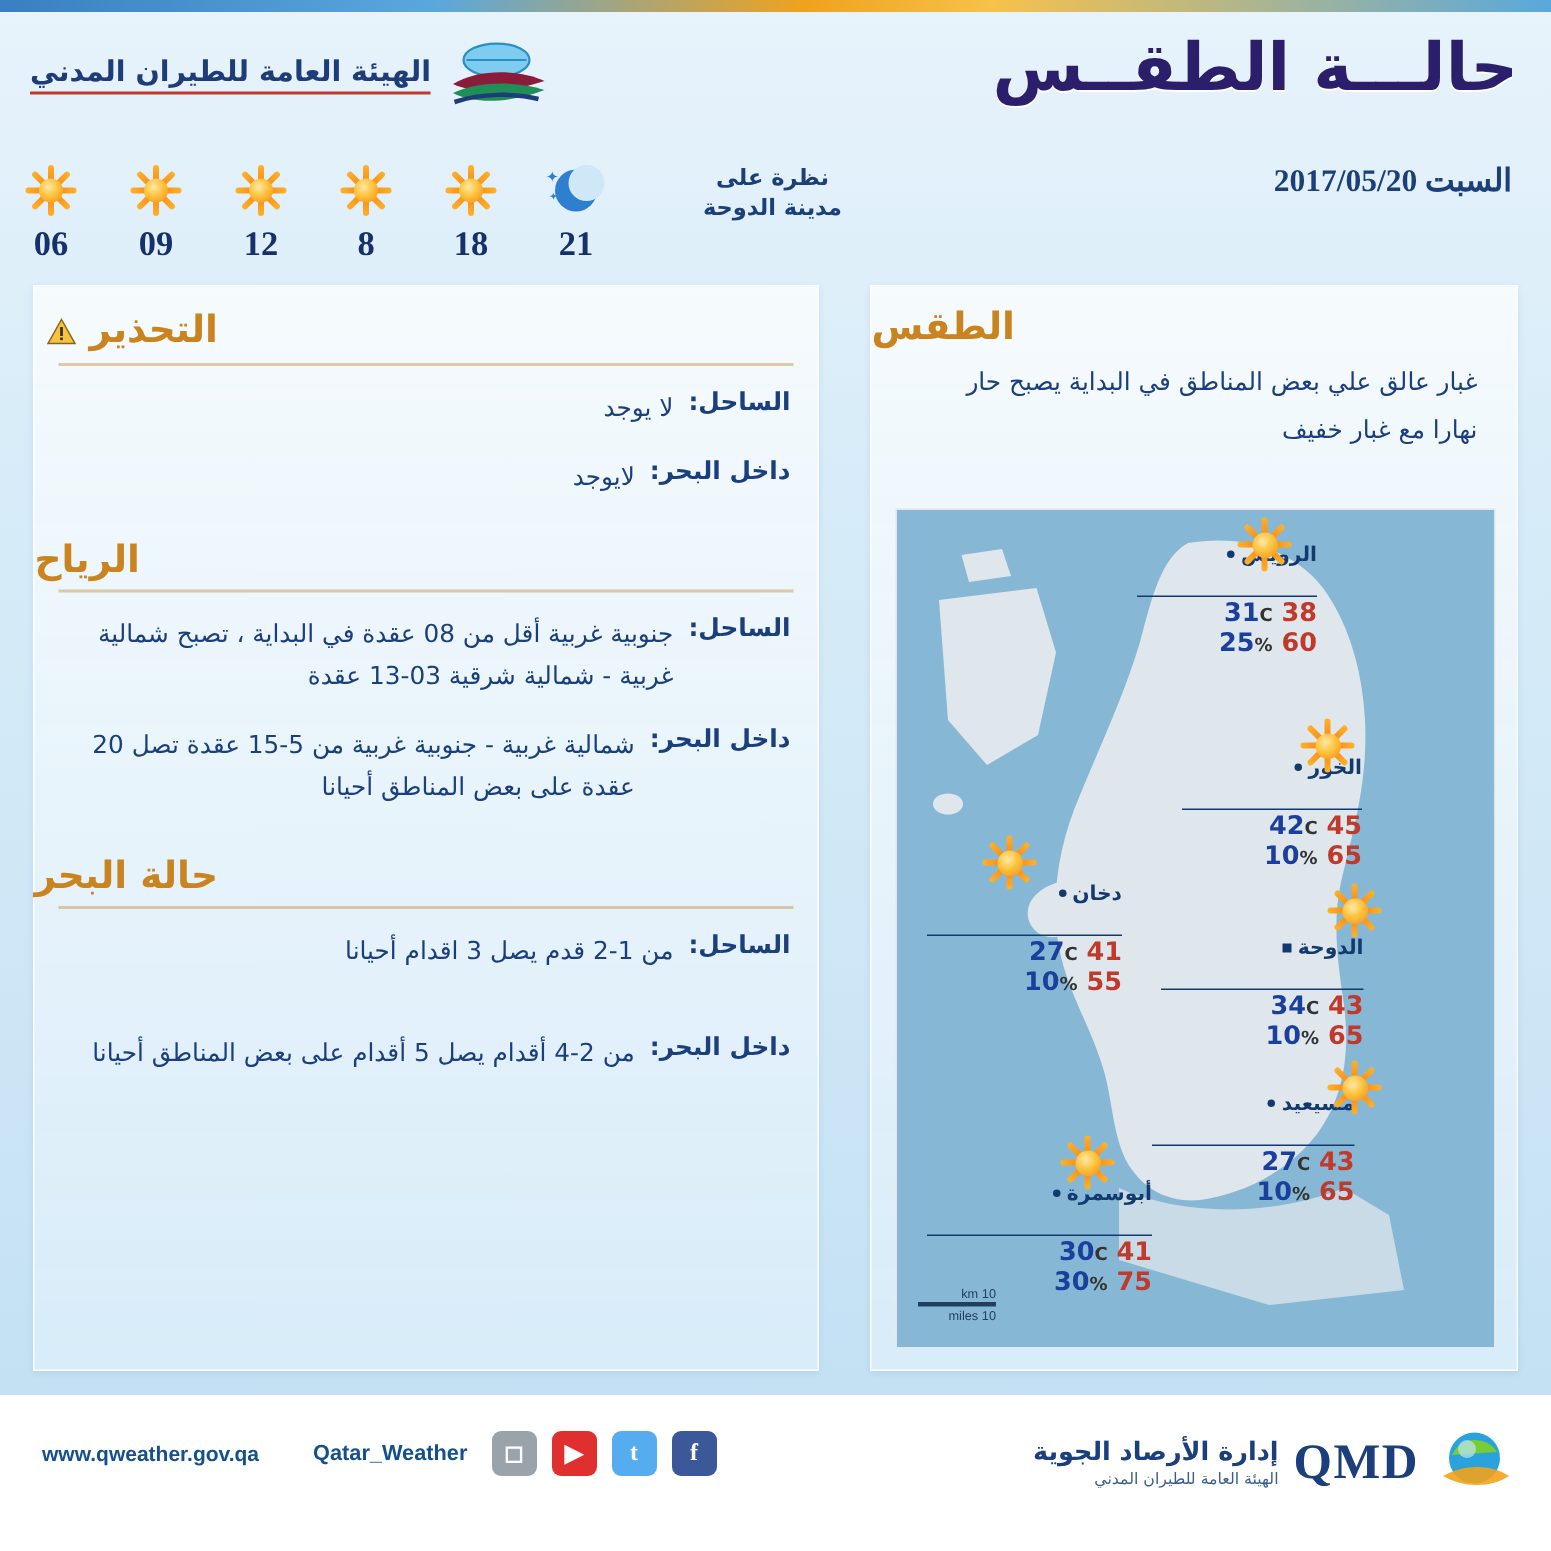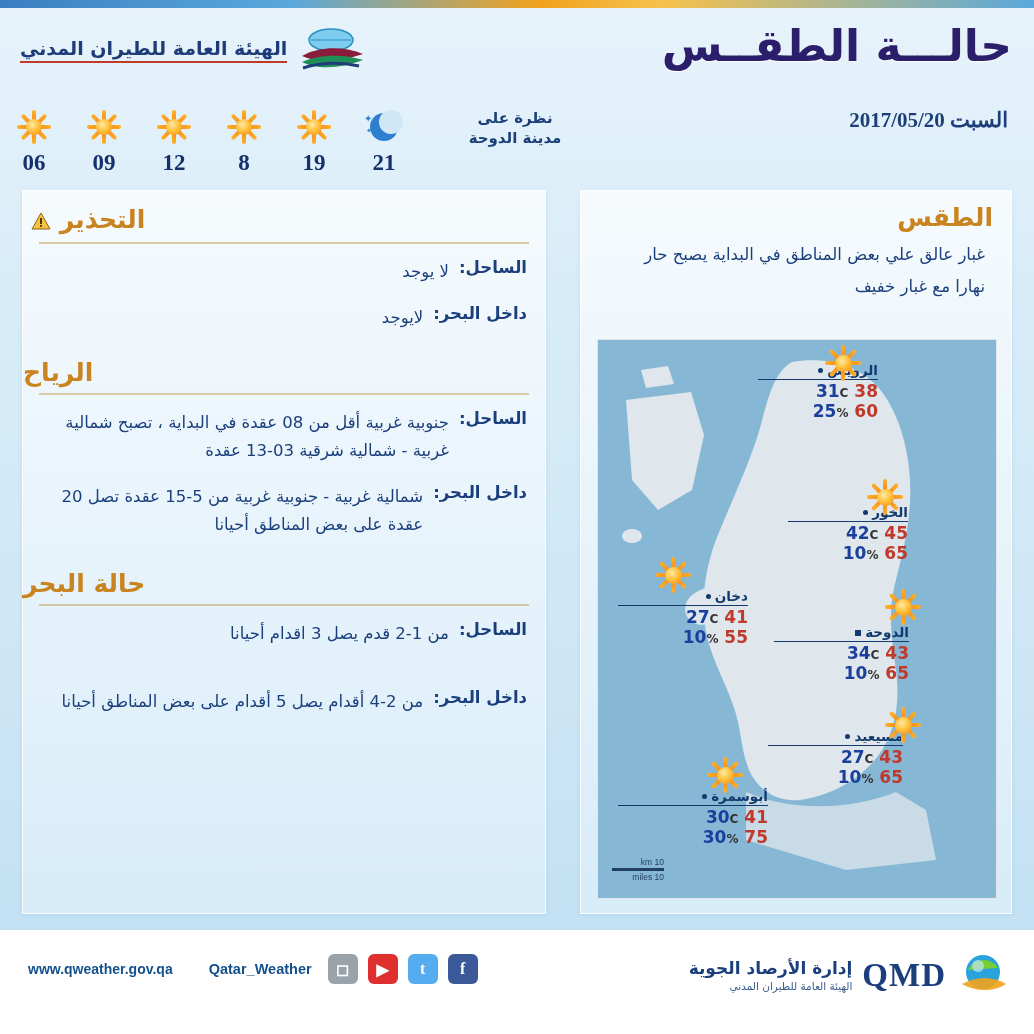--- a/index.html
+++ b/index.html
@@ -82,32 +82,32 @@
     padding:0 16px 0 0;
   }
   .sec-rule { height:2px; background:#c8a45d; opacity:.55; margin:6px 16px 14px 16px; }
   .warn-icon { display:inline-block; vertical-align:-2px; margin-left:8px; }
 
   .row { display:flex; flex-direction:row; justify-content:flex-start; padding:0 18px 0 22px; margin-bottom:18px; }
   .row .k { color:#1b3f7c; font-size:16.5px; font-weight:bold; white-space:nowrap; padding-left:10px; }
   .row .v { color:#1b3f7c; font-size:16.5px; line-height:1.7; text-align:right; flex:1; }
 
   
-  .rt-title { color:#c9841f; font-size:25px; font-weight:bold; text-align:right; padding:12px 18px 0 0; }
+  .rt-title { color:#c9841f; font-size:25px; font-weight:bold; text-align:left; padding:12px 18px 0 0; }
   .rt-text { color:#1b3f7c; font-size:16.5px; line-height:1.8; padding:8px 26px 0 26px; }
 
   .map-box { position:absolute; top:148px; left:16px; width:400px; height:560px; background:#eef3f6; border:1px solid #dfe7ec; }
   .map-sea { position:absolute; inset:0; background:#86b8d6; }
   .map-land { position:absolute; }
 
   .city { position:absolute; color:#123a6e; }
   .city .name { font-size:13.5px; font-weight:bold; color:#123a6e; text-align:right; white-space:nowrap;}
   .city .dot { display:inline-block; width:5px; height:5px; background:#123a6e; border-radius:50%; vertical-align:2px; margin-right:4px;}
   .city .sq { display:inline-block; width:6px; height:6px; background:#123a6e; vertical-align:1px; margin-right:4px;}
-  .city .line1 { font-size:17px; font-weight:bold; white-space:nowrap; border-top:1px solid #123a6e; padding-top:1px; margin-top:1px;}
+  .city .line1 { font-size:17px; font-weight:bold; white-space:nowrap; border-top:1px solid #123a6e; padding-top:1px; margin-top:19px;}
   .city .line2 { font-size:17px; font-weight:bold; white-space:nowrap; }
   .tmax { color:#c0392b; }
   .tmin { color:#1b3f9c; }
   .uC { font-size:12px; color:#333; }
   .hhi { color:#c0392b; }
   .hlo { color:#1b3f9c; }
   .uP { font-size:12px; color:#333; }
   .citysun { position:absolute; }
 
   .scalebar { position:absolute; left:14px; bottom:16px; color:#21405f; font-size:8.5px; font-family:"Liberation Sans",sans-serif;}
@@ -241,21 +241,21 @@
             <div class="ray" style="transform:rotate(45deg) translateY(-10px)"></div>
             <div class="ray" style="transform:rotate(90deg) translateY(-10px)"></div>
             <div class="ray" style="transform:rotate(135deg) translateY(-10px)"></div>
             <div class="ray" style="transform:rotate(180deg) translateY(-10px)"></div>
             <div class="ray" style="transform:rotate(225deg) translateY(-10px)"></div>
             <div class="ray" style="transform:rotate(270deg) translateY(-10px)"></div>
             <div class="ray" style="transform:rotate(315deg) translateY(-10px)"></div>
             <div class="core"></div>
           </div>
         </div>
-        <div class="lbl">19</div>
+        <div class="lbl">18</div>
       </div>
 
       <div class="hour">
         <div class="ic">
           <div class="moon">
             <div class="m1"></div>
               <div class="m2"></div>
             <span class="star" style="left:-6px;top:0px;">✦</span>
             <span class="star" style="left:-4px;top:14px;font-size:7px;">✦</span>
           </div>

